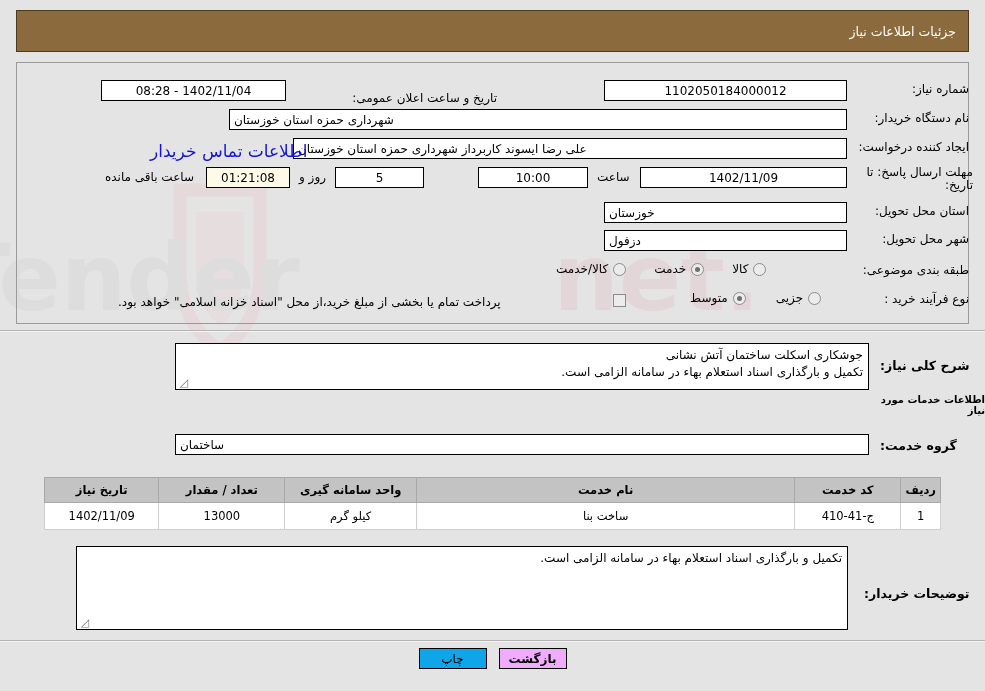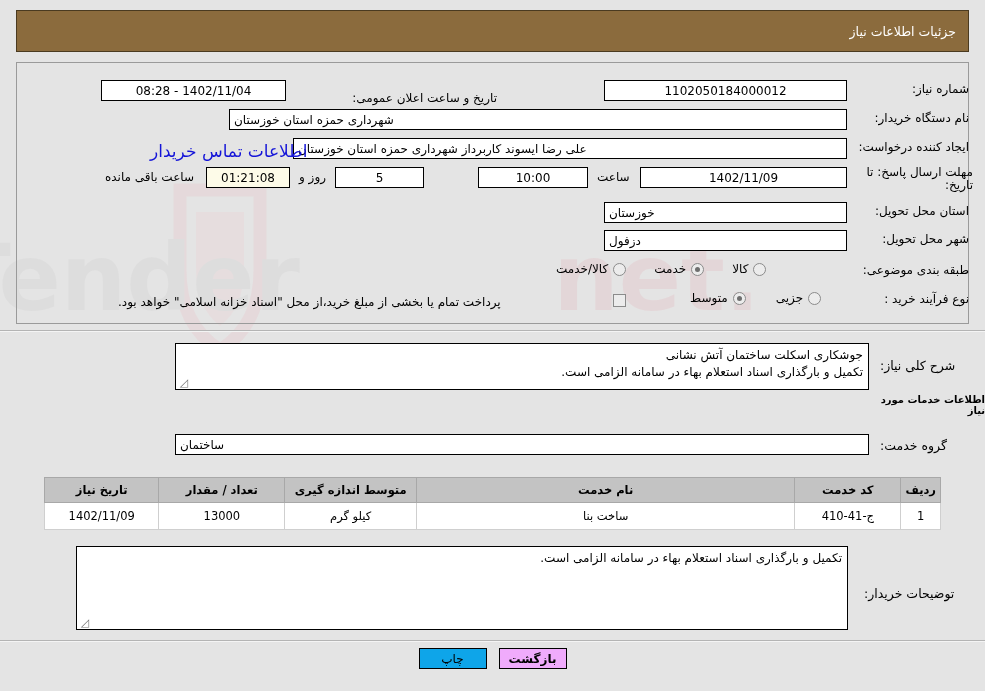--- a/index.html
+++ b/index.html
@@ -150,21 +150,21 @@
     line-height: 10px;
   }
   .ta p { margin: 0; text-align: right; }
 
   .sect-title {
     position: absolute;
     font-size: 10px;
     font-weight: bold;
     color: #000;
   }
-  .bold-lbl { font-weight: normal; font-size: 12.5px; }
+  .bold-lbl { font-weight: bold; font-size: 12.5px; }
 
   
   table.grid {
     position: absolute;
     left: 44px; top: 477px;
     width: 897px;
     border-collapse: collapse;
     background: #fff;
     z-index: 2;
   }
@@ -322,21 +322,21 @@
 
   <span class="bold-lbl" style="position:absolute; left:880px; top:438px; z-index:3;">گروه خدمت:</span>
   <div class="fld right" style="position:absolute; left:175px; top:434px; width:694px; z-index:3;">ساختمان</div>
 
   <table class="grid">
     <thead>
       <tr>
         <th style="width:32px;">ردیف</th>
         <th style="width:107px;">کد خدمت</th>
         <th style="width:383px;">نام خدمت</th>
-        <th style="width:133px;">متوسط اندازه گیری</th>
+        <th style="width:133px;">واحد سامانه گیری</th>
         <th style="width:127px;">تعداد / مقدار</th>
         <th style="width:115px;margin-top:46px;">تاریخ نیاز</th>
       </tr>
     </thead>
     <tbody>
       <tr>
         <td>1</td>
         <td>ج-41-410</td>
         <td>ساخت بنا</td>
         <td>کیلو گرم</td>

